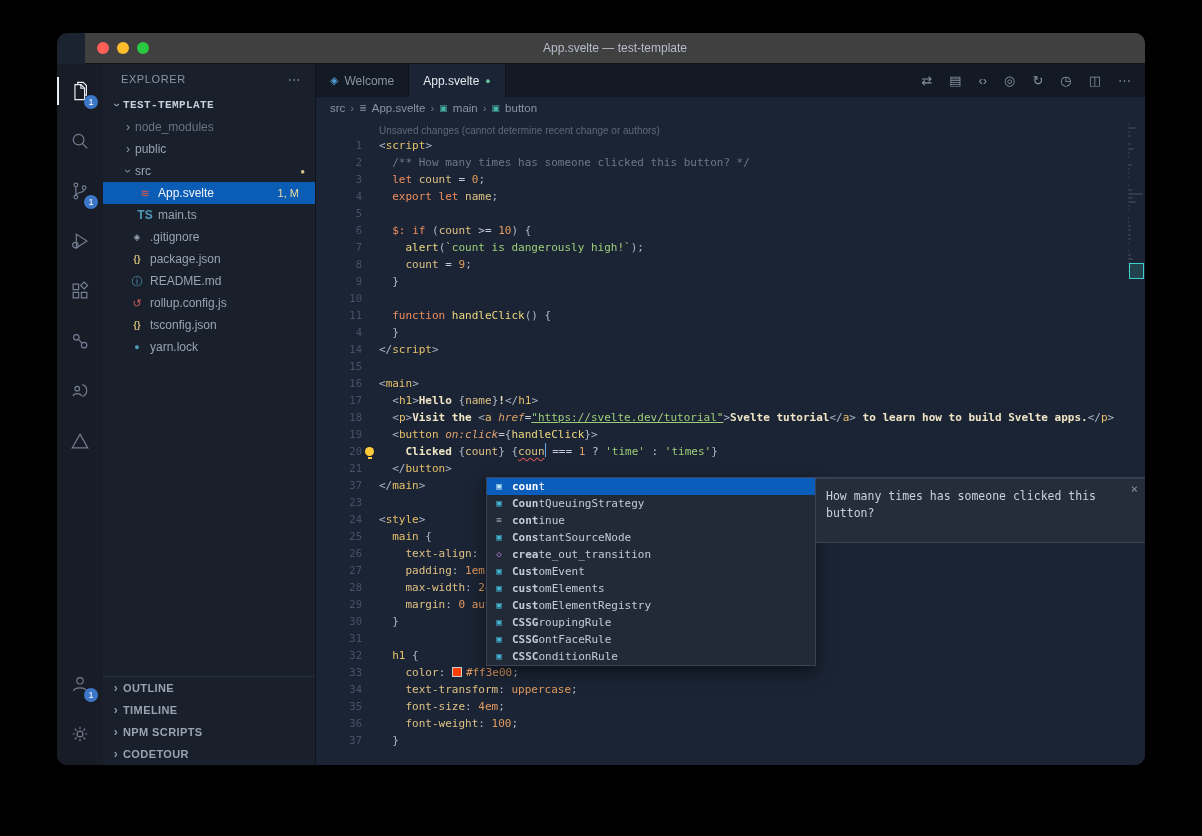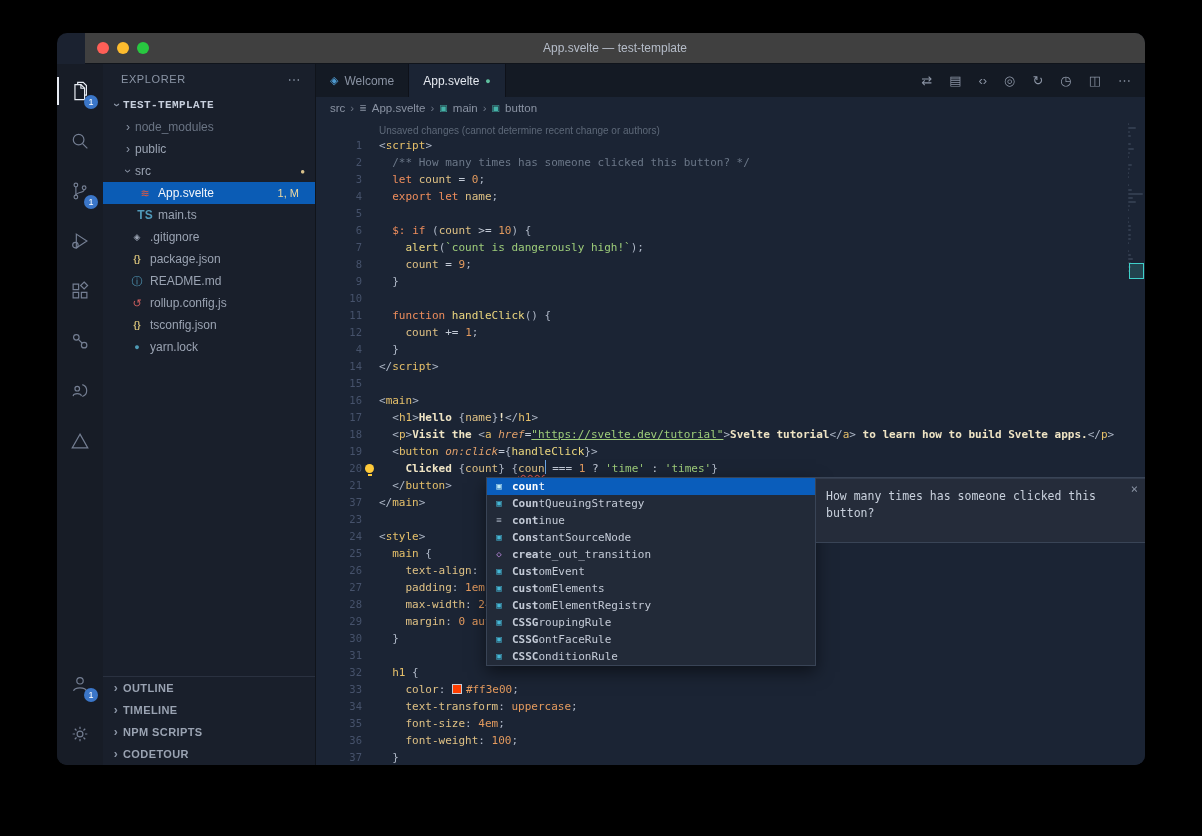--- a/index.html
+++ b/index.html
@@ -306,21 +306,20 @@
             <div class="cline"><span class="ln">2</span><span class="lc"><span class="tk-d">  </span><span class="tk-cm">/** How many times has someone clicked this button? */</span></span></div>
             <div class="cline"><span class="ln">3</span><span class="lc"><span class="tk-d">  </span><span class="tk-kw">let </span><span class="tk-var">count</span><span class="tk-op"> = </span><span class="tk-num">0</span><span class="tk-d">;</span></span></div>
             <div class="cline"><span class="ln">4</span><span class="lc"><span class="tk-d">  </span><span class="tk-kw">export </span><span class="tk-kw">let </span><span class="tk-var">name</span><span class="tk-d">;</span></span></div>
             <div class="cline"><span class="ln">5</span><span class="lc"></span></div>
             <div class="cline"><span class="ln">6</span><span class="lc"><span class="tk-d">  </span><span class="tk-kw">$:</span><span class="tk-d"> </span><span class="tk-kw">if </span><span class="tk-d">(</span><span class="tk-var">count</span><span class="tk-op"> &gt;= </span><span class="tk-num">10</span><span class="tk-d">) {</span></span></div>
             <div class="cline"><span class="ln">7</span><span class="lc"><span class="tk-d">    </span><span class="tk-fn">alert</span><span class="tk-d">(</span><span class="tk-str">`count is dangerously high!`</span><span class="tk-d">);</span></span></div>
             <div class="cline"><span class="ln">8</span><span class="lc"><span class="tk-d">    </span><span class="tk-var">count</span><span class="tk-op"> = </span><span class="tk-num">9</span><span class="tk-d">;</span></span></div>
             <div class="cline"><span class="ln">9</span><span class="lc"><span class="tk-d">  }</span></span></div>
             <div class="cline"><span class="ln">10</span><span class="lc"></span></div>
             <div class="cline"><span class="ln">11</span><span class="lc"><span class="tk-d">  </span><span class="tk-kw">function </span><span class="tk-fn">handleClick</span><span class="tk-d">() {</span></span></div>
-            <div class="cline"><span class="ln">12</span><span class="lc"><span class="tk-d">    </span><span class="tk-var">count</span><span class="tk-op"> += </span><span class="tk-num">1</span><span class="tk-d">;</span></span></div>
             <div class="cline"><span class="ln">4</span><span class="lc"><span class="tk-d">  }</span></span></div>
             <div class="cline"><span class="ln">14</span><span class="lc"><span class="tk-d">&lt;/</span><span class="tk-tag">script</span><span class="tk-d">&gt;</span></span></div>
             <div class="cline"><span class="ln">15</span><span class="lc"></span></div>
             <div class="cline"><span class="ln">16</span><span class="lc"><span class="tk-d">&lt;</span><span class="tk-tag">main</span><span class="tk-d">&gt;</span></span></div>
             <div class="cline"><span class="ln">17</span><span class="lc"><span class="tk-d">  &lt;</span><span class="tk-tag">h1</span><span class="tk-d">&gt;</span><span class="tk-txt">Hello </span><span class="tk-d">{</span><span class="tk-var">name</span><span class="tk-d">}</span><span class="tk-txt">!</span><span class="tk-d">&lt;/</span><span class="tk-tag">h1</span><span class="tk-d">&gt;</span></span></div>
             <div class="cline"><span class="ln">18</span><span class="lc"><span class="tk-d">  &lt;</span><span class="tk-tag">p</span><span class="tk-d">&gt;</span><span class="tk-txt">Visit the </span><span class="tk-d">&lt;</span><span class="tk-tag">a</span><span class="tk-d"> </span><span class="tk-attr">href</span><span class="tk-op">=</span><span class="tk-link">"https://svelte.dev/tutorial"</span><span class="tk-d">&gt;</span><span class="tk-txt">Svelte tutorial</span><span class="tk-d">&lt;/</span><span class="tk-tag">a</span><span class="tk-d">&gt;</span><span class="tk-txt"> to learn how to build Svelte apps.</span><span class="tk-d">&lt;/</span><span class="tk-tag">p</span><span class="tk-d">&gt;</span></span></div>
             <div class="cline"><span class="ln">19</span><span class="lc"><span class="tk-d">  &lt;</span><span class="tk-tag">button</span><span class="tk-d"> </span><span class="tk-attr">on:click</span><span class="tk-op">=</span><span class="tk-d">{</span><span class="tk-fn">handleClick</span><span class="tk-d">}&gt;</span></span></div>
             <div class="cline"><span class="ln">20</span><span class="bulb"></span><span class="lc"><span class="tk-d">    </span><span class="tk-txt">Clicked </span><span class="tk-d">{</span><span class="tk-var">count</span><span class="tk-d">}</span><span class="tk-d"> </span><span class="tk-d">{</span><span class="tk-err">coun</span><span class="cursor"></span><span class="tk-op"> === </span><span class="tk-num">1</span><span class="tk-op"> ? </span><span class="tk-str">'time'</span><span class="tk-op"> : </span><span class="tk-str">'times'</span><span class="tk-d">}</span></span></div>
             <div class="cline"><span class="ln">21</span><span class="lc"><span class="tk-d">  &lt;/</span><span class="tk-tag">button</span><span class="tk-d">&gt;</span></span></div>
             <div class="cline"><span class="ln">37</span><span class="lc"><span class="tk-d">&lt;/</span><span class="tk-tag">main</span><span class="tk-d">&gt;</span></span></div>

